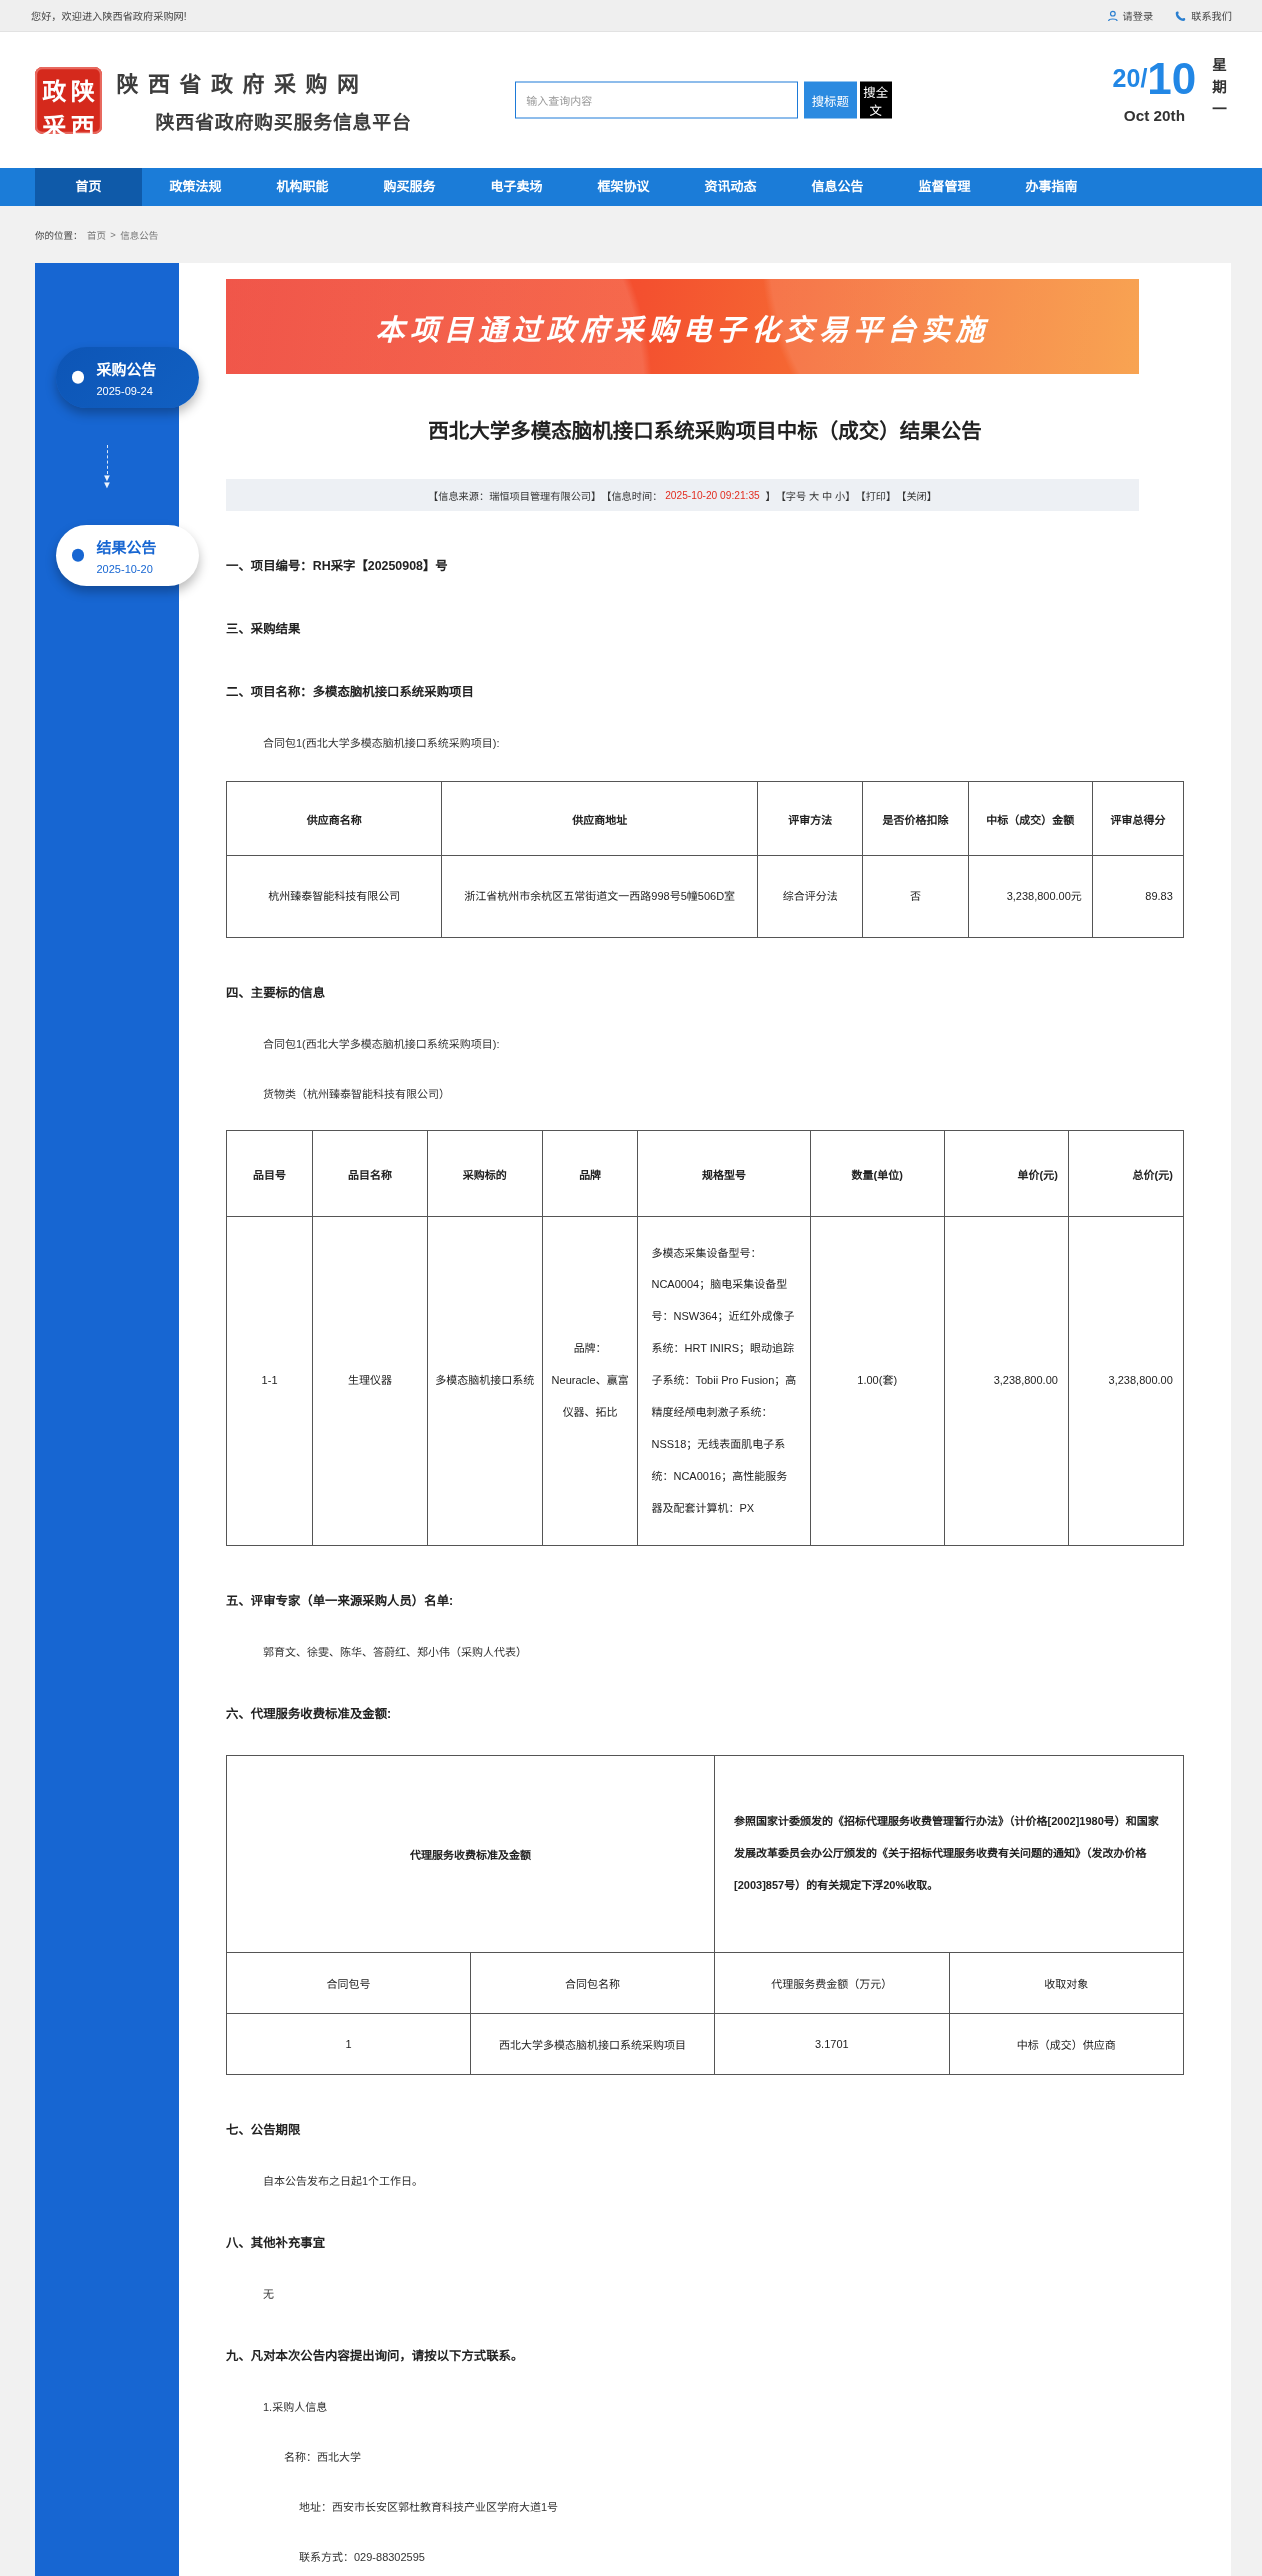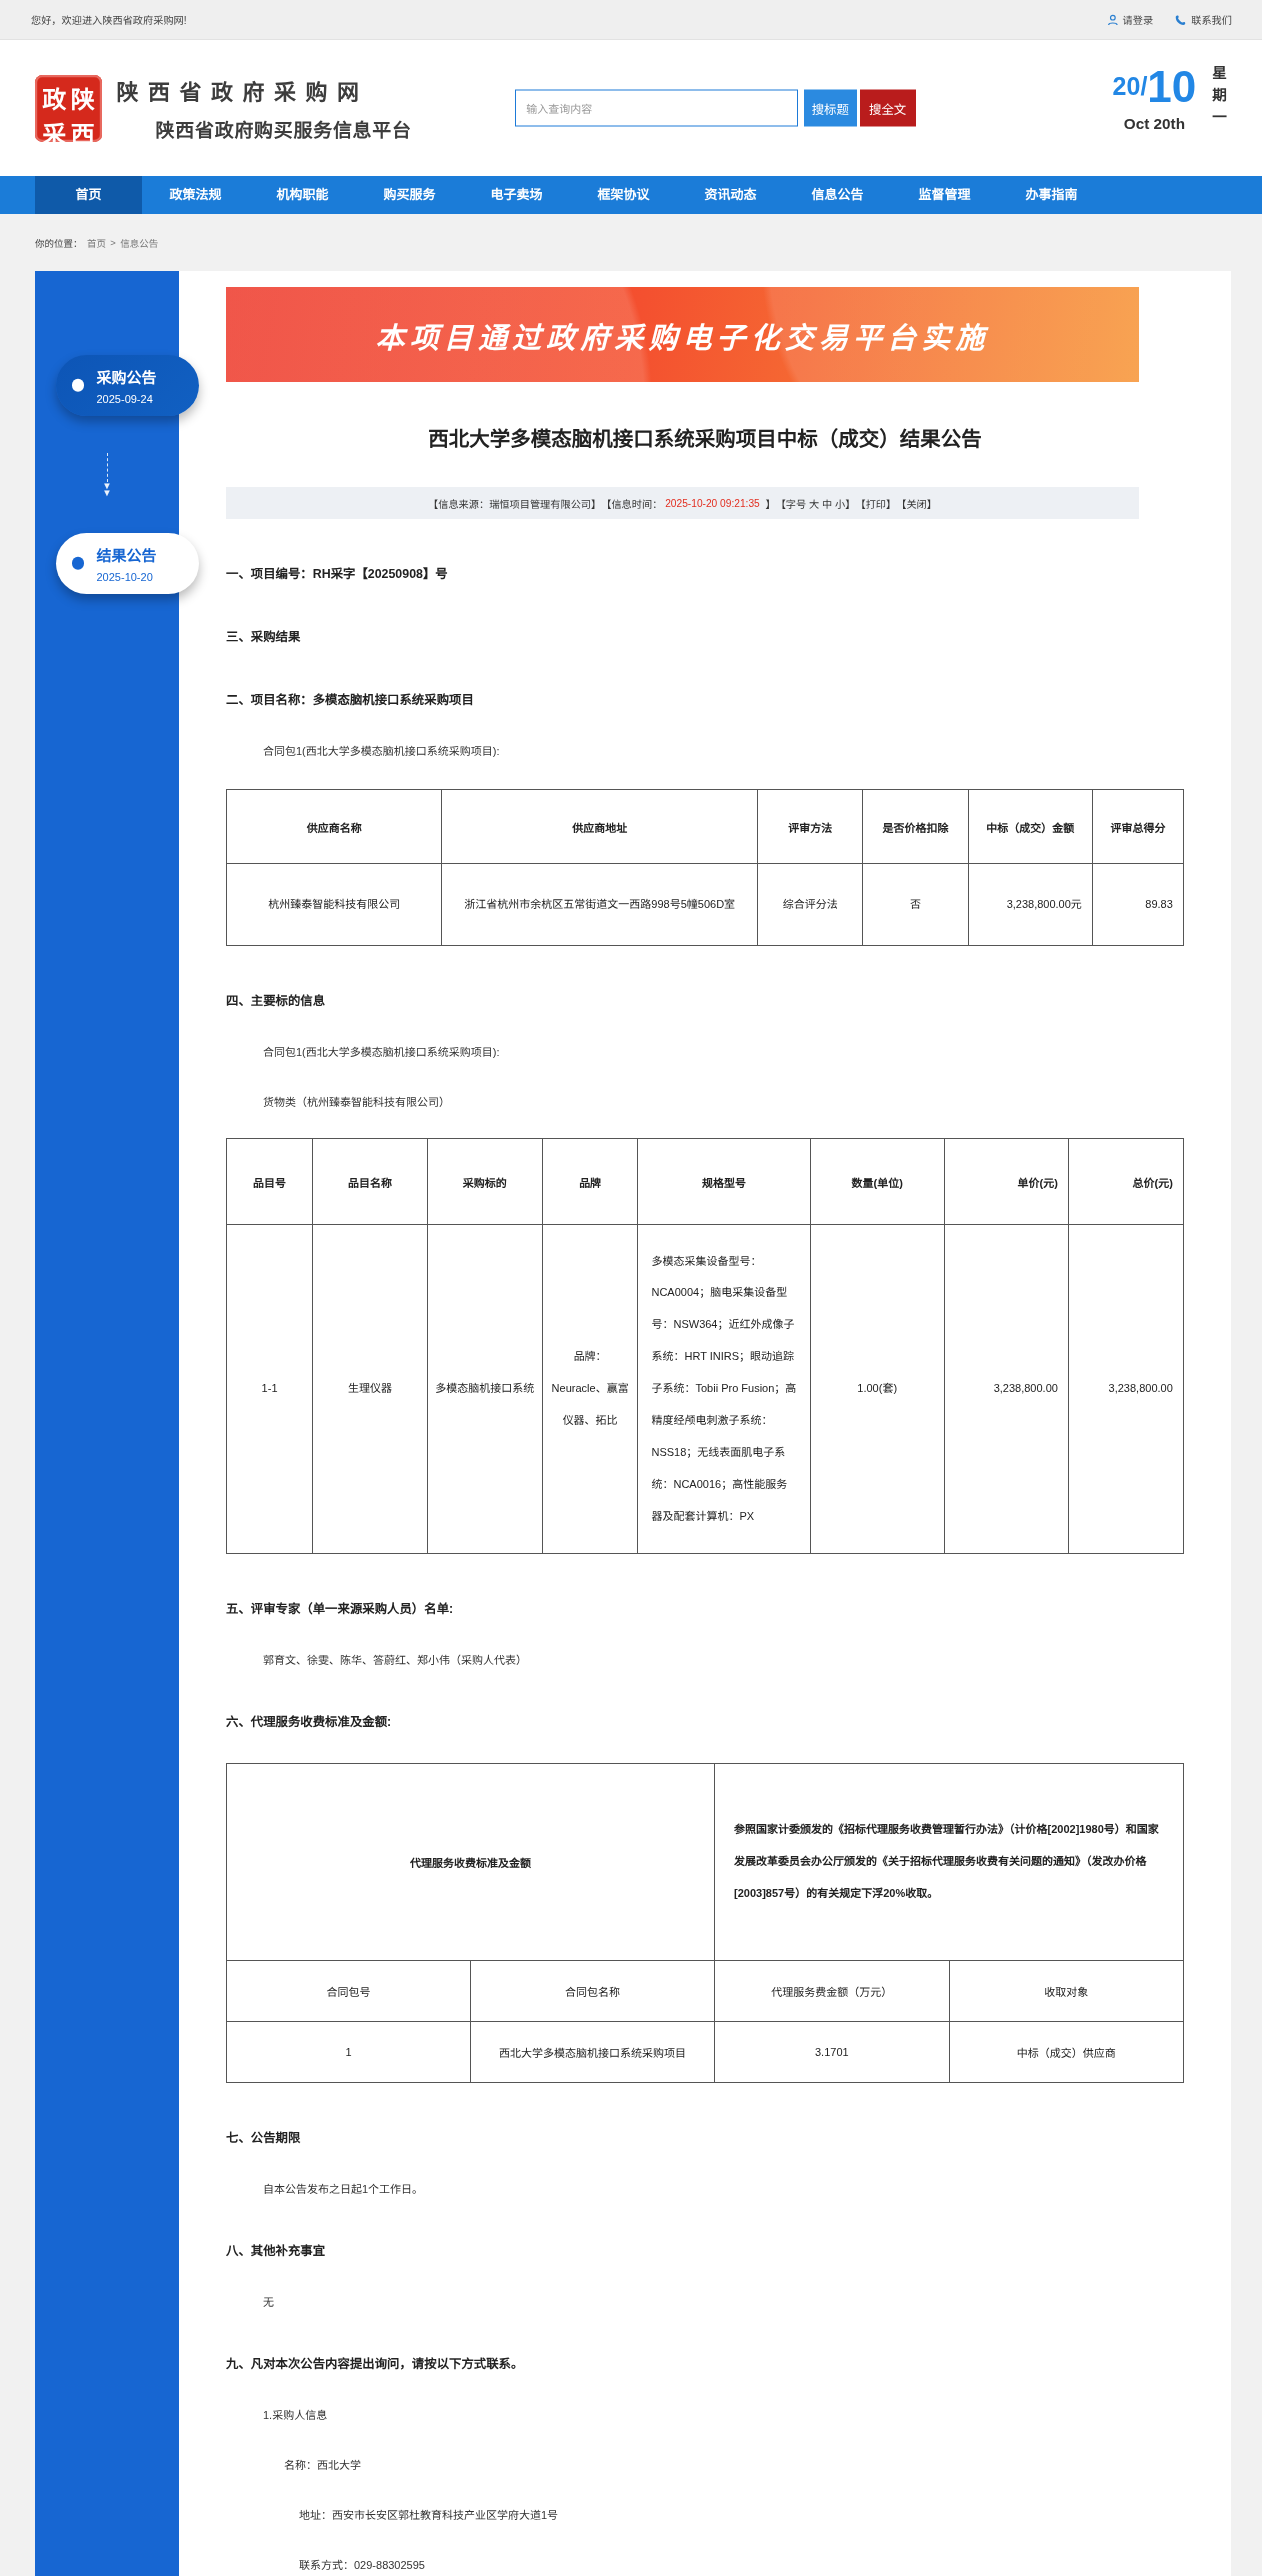--- a/index.html
+++ b/index.html
@@ -2,41 +2,41 @@
 <html lang="zh-CN" style="font-size:11.7px"><head>
 <meta charset="utf-8">
 <style>
   * { margin:0; padding:0; box-sizing:border-box; }
   body {
     width:1263px; background:#f1f1f1;
     font-family:"Liberation Sans","DejaVu Sans",sans-serif;
     color:#333;
   }
   
-  .topbar { height:40px; background:#efefef; border-bottom:0.7px solid #e2e2e2;
+  .topbar { height:32px; background:#efefef; border-bottom:0.7px solid #e2e2e2;
     display:flex; align-items:center; justify-content:space-between; padding:0 31px;
     font-size:10.2px; color:#444; }
   .topbar-right { display:flex; align-items:center; gap:22px; }
   .topbar-link { display:flex; align-items:center; gap:4.4px; cursor:pointer; color:#444; }
   .tb-ic { width:11.7px; height:11.7px; }
   
   .header { height:136px; background:#fff; position:relative; display:flex; align-items:center; padding-left:35px; }
   .seal { width:67px; height:67px; background:#d5291c; border-radius:7.3px; padding:5.1px;
     display:grid; grid-template-columns:1fr 1fr; grid-template-rows:1fr 1fr;
     box-shadow:inset 0 0 0 2.2px #e8695f; }
   .seal span { color:#fff; font-weight:bold; font-size:24px; display:flex; align-items:center; justify-content:center; }
   .site-names { margin-left:14.6px; }
   .site-name { font-size:22px; font-weight:bold; color:#3d3d3d; letter-spacing:9.5px; }
   .site-sub  { font-size:19px; font-weight:bold; color:#3d3d3d; margin-top:8.8px; letter-spacing:0.7px;padding-left:39px; }
   .search-wrap { position:absolute; left:515px; top:50%; transform:translateY(-50%); display:flex; align-items:center; }
   .search-input { width:283px; height:37px; border:1.5px solid #1d7ad8; padding:0 10.2px; font-size:11px; color:#333; outline:none; }
   .search-input::placeholder { color:#999; }
   .btn-search { height:37px; border:none; color:#fff; font-size:12.4px; cursor:pointer; }
   .btn-title { width:53px; background:#2b8ae0; margin-left:5.8px; }
-  .btn-full  { width:56px; background:#b91c1c; margin-left:2.9px; }
+  .btn-full  { width:32px; background:#000000; margin-left:2.9px; }
   .date-wrap { position:absolute; right:34px; top:22px; display:flex; }
   .date-nums { text-align:center; }
   .d-line1 { color:#2287e5; font-weight:bold; }
   .d-day   { font-size:25px; vertical-align:7.3px; }
   .d-month { font-size:44px; }
   .date-en { font-size:15.3px; font-weight:bold; color:#333; margin-top:2.9px; }
   .weekday { writing-mode:vertical-lr; text-orientation:upright; font-size:14.6px; font-weight:bold;
     color:#333; margin-left:11.7px; letter-spacing:7.3px; padding-top:2.9px; }
   
   .nav { height:38px; background:#1b7cd8; display:flex; padding-left:35px; }

